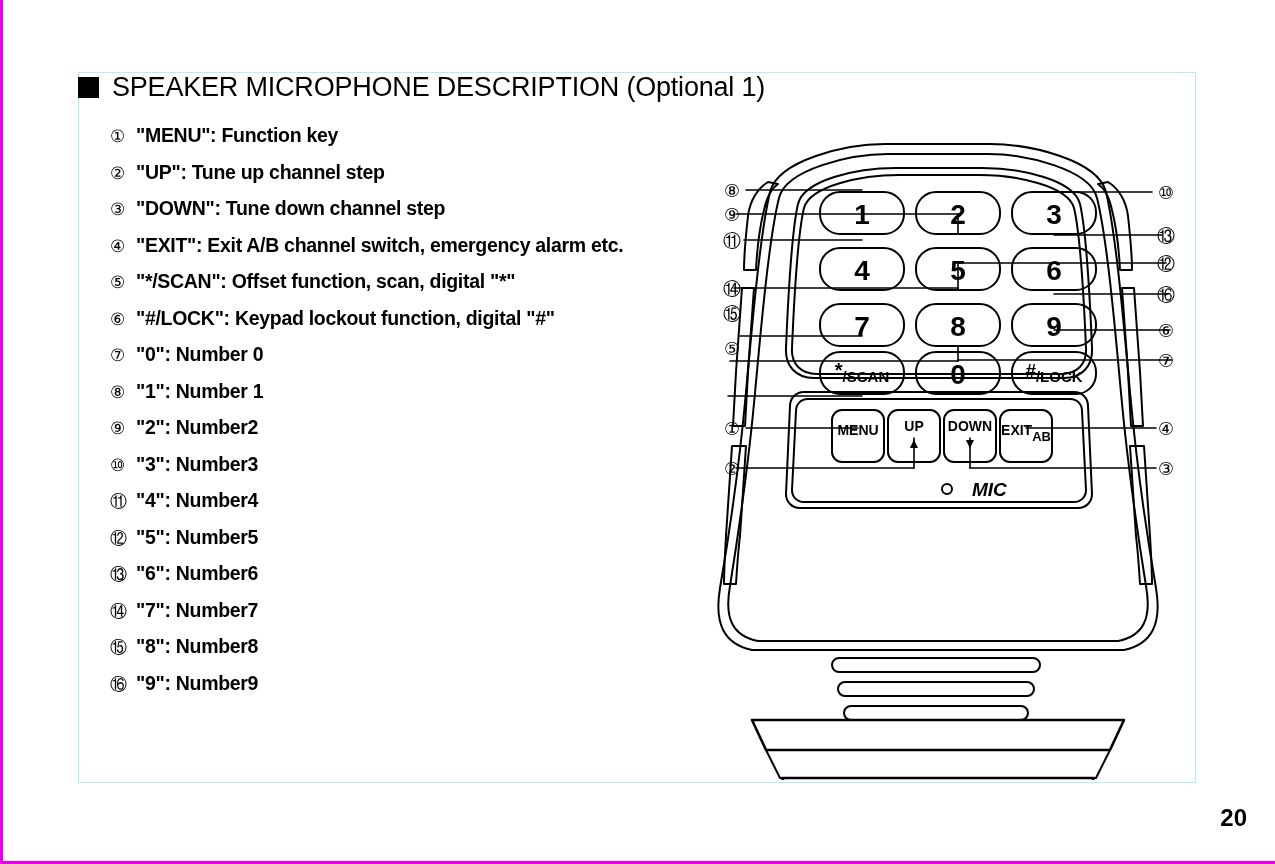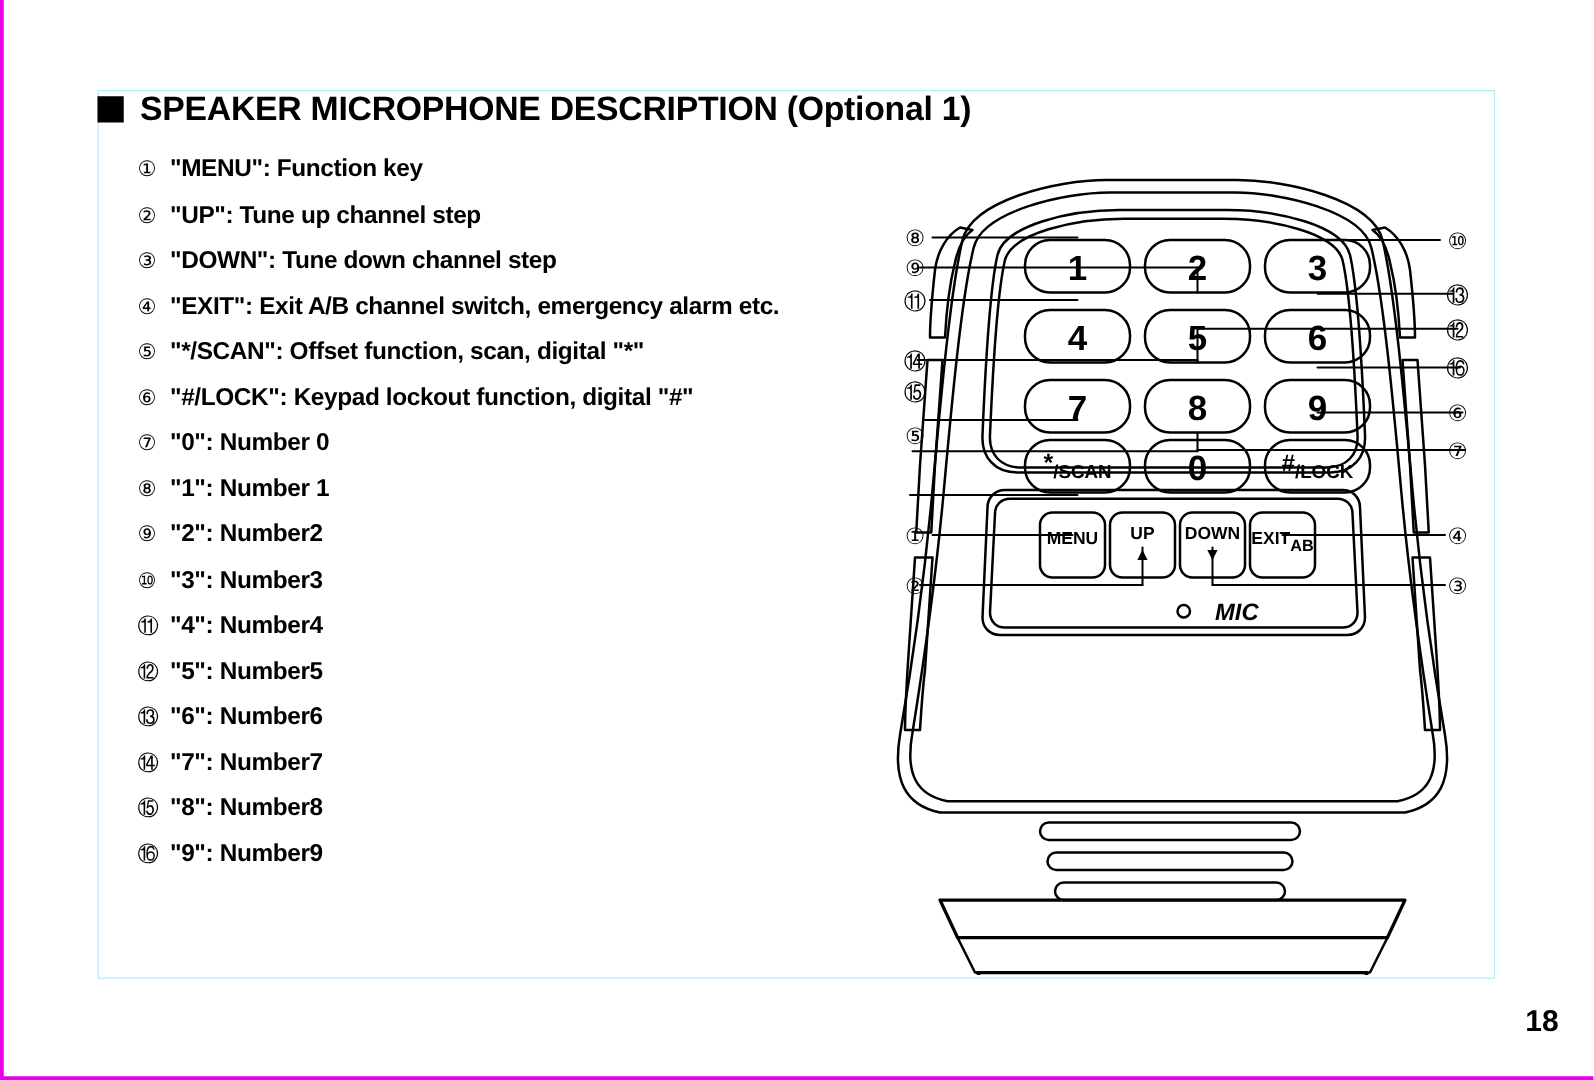--- a/index.html
+++ b/index.html
@@ -54,21 +54,21 @@
     white-space: nowrap;
   }
   .heading-bullet {
     width: 21px;
     height: 21px;
     background: #000000;
     flex: 0 0 auto;
   }
   .heading-text {
     font-size: 27px;
-    font-weight: bold;
+    font-weight: normal;
     letter-spacing: -0.2px;
     line-height: 1;
   }
   
   .desc-list {
     position: absolute;
     left: 110px;
     top: 124px;
     width: 600px;
   }
@@ -395,14 +395,14 @@
         <text x="466" y="237">⑦</text>
 
         <text x="32" y="305">①</text>
         <text x="32" y="345">②</text>
         <text x="466" y="305">④</text>
         <text x="466" y="345">③</text>
       </g>
     </svg>
   </div>
 
-  <div class="page-number">18</div>
+  <div class="page-number">20</div>
 </div>
 
 </body></html>

